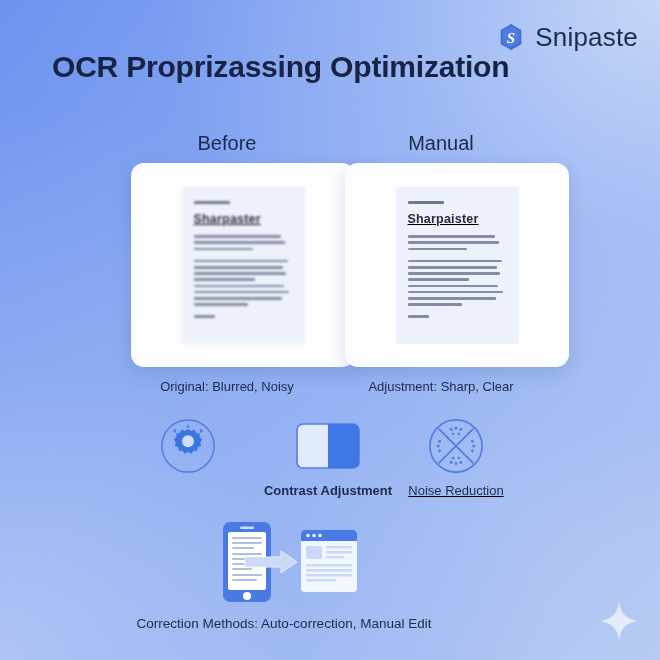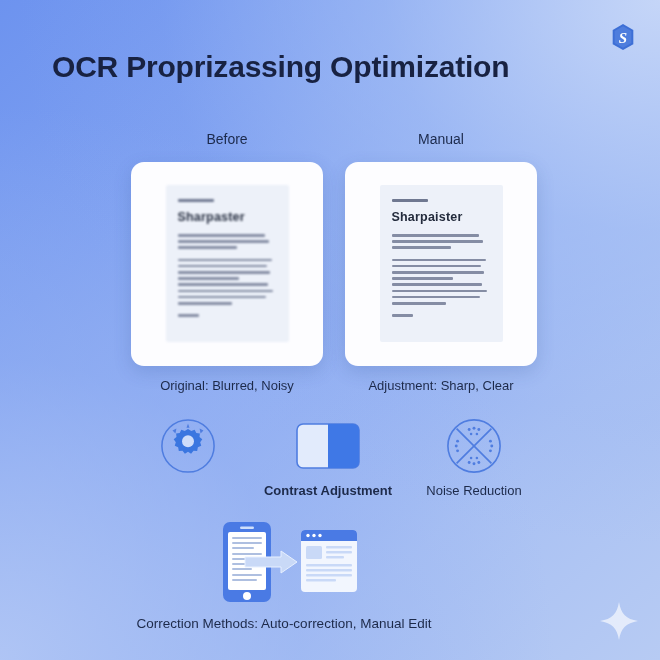--- a/index.html
+++ b/index.html
@@ -27,26 +27,26 @@
     font-size:30px;font-weight:bold;color:#182242;
     letter-spacing:-0.2px;white-space:nowrap;
   }
 
   
   .compare{position:absolute;left:0;top:131px;width:660px;}
   .col{position:absolute;width:192px;}
   .col.before{left:131px;}
   .col.after{left:345px;}
   .col-head{
-    text-align:center;font-size:14px;color:#1c2a4c;margin-bottom:14px;line-height:1.2;
+    text-align:center;font-size:20px;color:#1c2a4c;margin-bottom:8px;line-height:1.2;
   }
   .card{
-    width:192px;height:204px;background:#fdfdff;border-radius:13px;
+    width:224px;height:204px;background:#fdfdff;border-radius:13px;
     box-shadow:0 6px 18px rgba(40,70,140,0.18);
-    display:flex;align-items:center;justify-content:center;
+    display:flex;align-items:center;justify-content:center;text-decoration:underline;
   }
   .page{
     width:123px;height:157px;background:#edf1f9;border-radius:2px;
     padding:14px 12px 0 12px;box-sizing:border-box;overflow:hidden;
   }
   .page .kicker{height:3px;width:36px;background:#6f7891;margin-bottom:9px;border-radius:1px;}
   .page .h{
     font-size:12.5px;font-weight:bold;color:#242c3d;line-height:1.1;margin-bottom:9px;
     white-space:nowrap;letter-spacing:.2px;
   }
@@ -60,21 +60,21 @@
     white-space:nowrap;
   }
 
   
   .features{position:absolute;left:0;top:415px;width:660px;}
   .feat{position:absolute;width:150px;text-align:center;}
   .feat-ico{height:62px;display:flex;align-items:center;justify-content:center;}
   .feat-label{margin-top:6px;font-size:13px;color:#1d2a4a;white-space:nowrap;}
   .feat.f1{left:113px;}
   .feat.f2{left:253px;font-weight:bold;}
-  .feat.f3{left:399px;}
+  .feat.f3{left:381px;text-decoration:underline;}
 
   
   .method{position:absolute;left:0;top:518px;width:568px;text-align:center;}
   .method-ico{height:88px;display:flex;align-items:center;justify-content:center;}
   .method-label{margin-top:10px;font-size:13.5px;color:#1d2a4a;white-space:nowrap;}
 
   
   .sparkle{position:absolute;right:20px;bottom:18px;width:42px;height:42px;opacity:.75;}
 </style>
 </head>
@@ -83,20 +83,21 @@
 <div class="stage">
 
   <div class="brand">
     <span class="brand-mark">
       <svg viewBox="0 0 32 32" width="30" height="30" aria-hidden="true">
         <path d="M16 2.2 L27 8.4 V23.6 L16 29.8 L5 23.6 V8.4 Z" fill="#3d6fd6"></path>
         <path d="M16 4.6 L24.9 9.6 V22.4 L16 27.4 L7.1 22.4 V9.6 Z" fill="#4e7ddd"></path>
         <text x="16" y="22" text-anchor="middle" font-family="Liberation Serif, serif" font-size="16" font-weight="bold" font-style="italic" fill="#ffffff">S</text>
       </svg>
     </span>
+    <span class="brand-name">Snipaste</span>
   </div>
 
   <div class="title">OCR Proprizassing Optimization</div>
 
   <div class="compare">
 
     <div class="col before">
       <div class="col-head">Before</div>
       <div class="card blurred">
         <div class="page">

